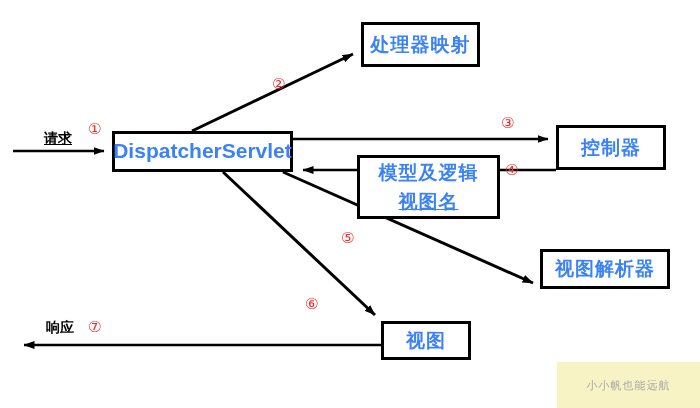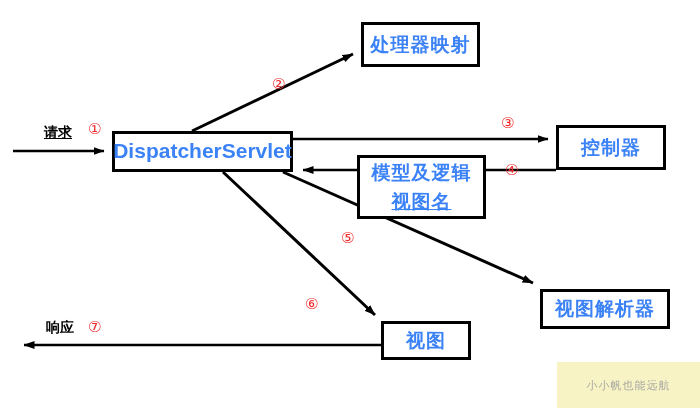--- a/index.html
+++ b/index.html
@@ -120,38 +120,38 @@
   </svg>
 
   <div class="node node-cn" style="left:361px; top:22px; width:119px; height:45px;">
     <span class="node-line">处理器映射</span>
   </div>
 
   <div class="node node-en" style="left:112px; top:131px; width:181px; height:41px;">
     <span class="node-line">DispatcherServlet</span>
   </div>
 
-  <div class="node node-cn" style="left:357px; top:155px; width:129px; height:64px;">
+  <div class="node node-cn" style="left:357px; top:155px; width:143px; height:64px;">
     <span class="node-line">模型及逻辑</span>
     <span class="node-line">视图名</span>
   </div>
 
   <div class="node node-cn" style="left:556px; top:125px; width:110px; height:45px;">
     <span class="node-line">控制器</span>
   </div>
 
-  <div class="node node-cn" style="left:540px; top:249px; width:130px; height:40px;margin-top:40px;">
+  <div class="node node-cn" style="left:540px; top:249px; width:130px; height:40px;">
     <span class="node-line">视图解析器</span>
   </div>
 
   <div class="node node-cn" style="left:381px; top:321px; width:90px; height:39px;">
     <span class="node-line">视图</span>
   </div>
 
-  <div class="edge-label" style="left:44px; top:124px;text-decoration:underline;">请求</div>
+  <div class="edge-label" style="left:44px; top:130px;text-decoration:underline;">请求</div>
   <div class="edge-label" style="left:46px; top:319px;">响应</div>
 
   <div class="step-num" style="left:88px; top:120px;">①</div>
   <div class="step-num" style="left:272px; top:75px;">②</div>
   <div class="step-num" style="left:501px; top:114px;">③</div>
   <div class="step-num" style="left:505px; top:161px;">④</div>
   <div class="step-num" style="left:341px; top:229px;">⑤</div>
   <div class="step-num" style="left:305px; top:295px;">⑥</div>
   <div class="step-num" style="left:88px; top:318px;">⑦</div>
 

